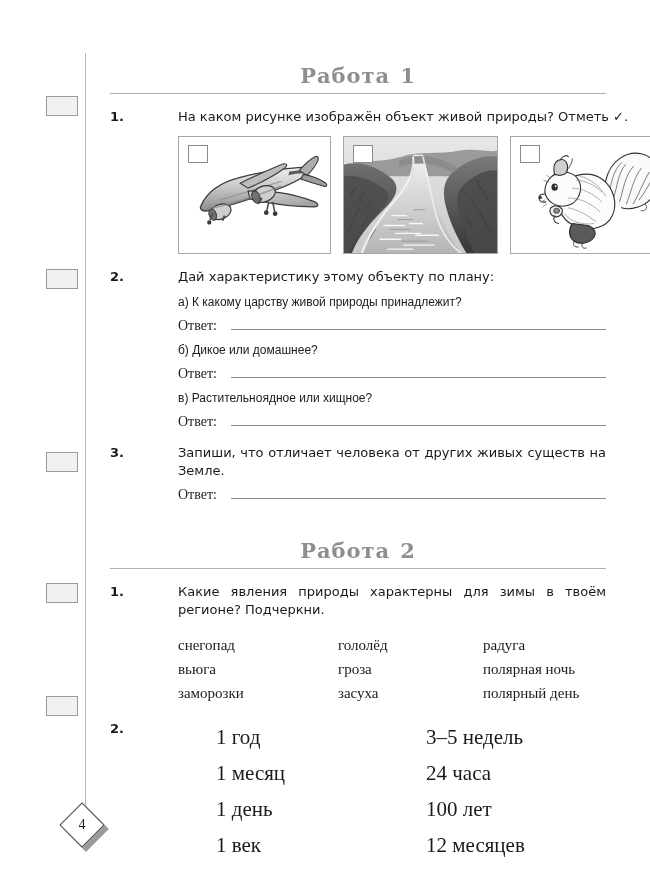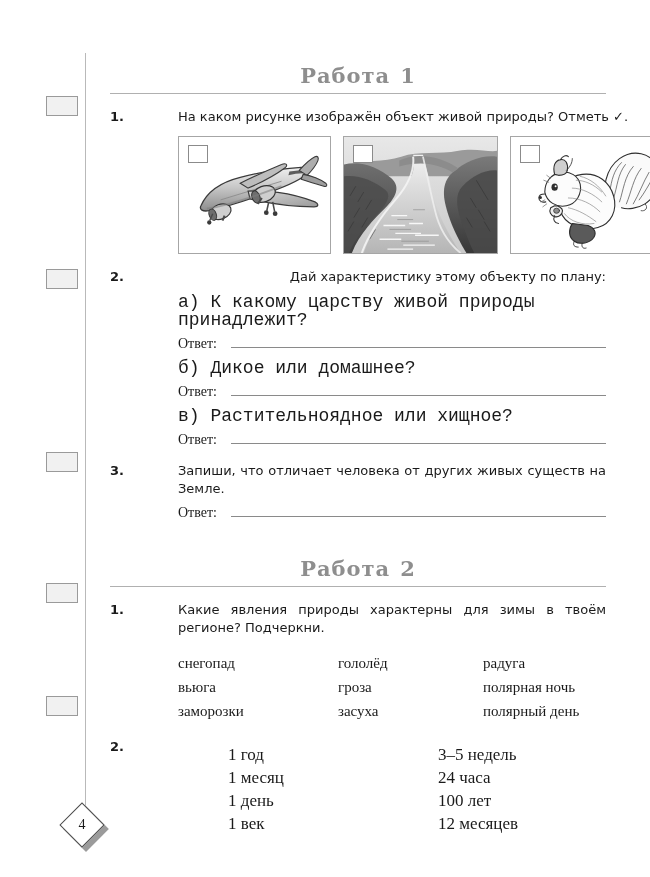--- a/index.html
+++ b/index.html
@@ -114,24 +114,24 @@
     flex: 0 0 24px;
     line-height: 18px;
   }
   .task-body { flex: 1 1 auto; padding-left: 44px; }
   .q-text {
     font-family: "DejaVu Sans", sans-serif;
     font-size: 13px;
     line-height: 18px;
     text-align: justify;
   }
-  .q-text.nojust { text-align: right; }
+  .q-text.nojust { text-align: left; }
   .sub-q {
-    font-family: Liberation Mono, monospace;
-    font-size: 18px;
+    font-family: Liberation Sans, sans-serif;
+    font-size: 12px;
     line-height: 18px;
     margin-top: 7px;
   }
 
   
   .answer-row {
     display: flex;
     align-items: baseline;
     margin-top: 6px;
   }
@@ -189,25 +189,25 @@
     margin-top: 16px;
     font-family: "Liberation Serif", serif;
     font-size: 15px;
     line-height: 21px;
   }
 
   
   .pairs {
     display: grid;
     grid-template-columns: 210px auto;
-    row-gap: 1px;
+    row-gap: 14px;
     margin-top: 6px;
-    margin-left: 50px;
+    margin-left: 38px;
     font-family: "Liberation Serif", serif;
-    font-size: 17px;
+    font-size: 21px;
     line-height: 22px;
   }
 
   .arrow-inline {
     display: inline-block;
     vertical-align: middle;
     margin: 0 6px;
   }
   .check-glyph {
     font-family: "DejaVu Sans", sans-serif;

